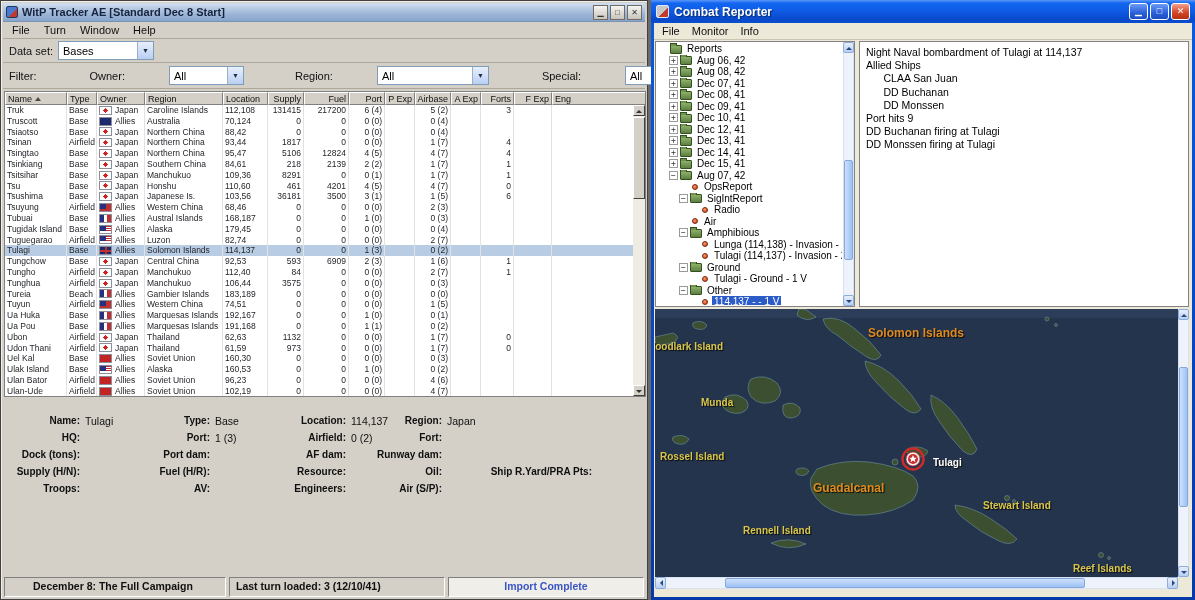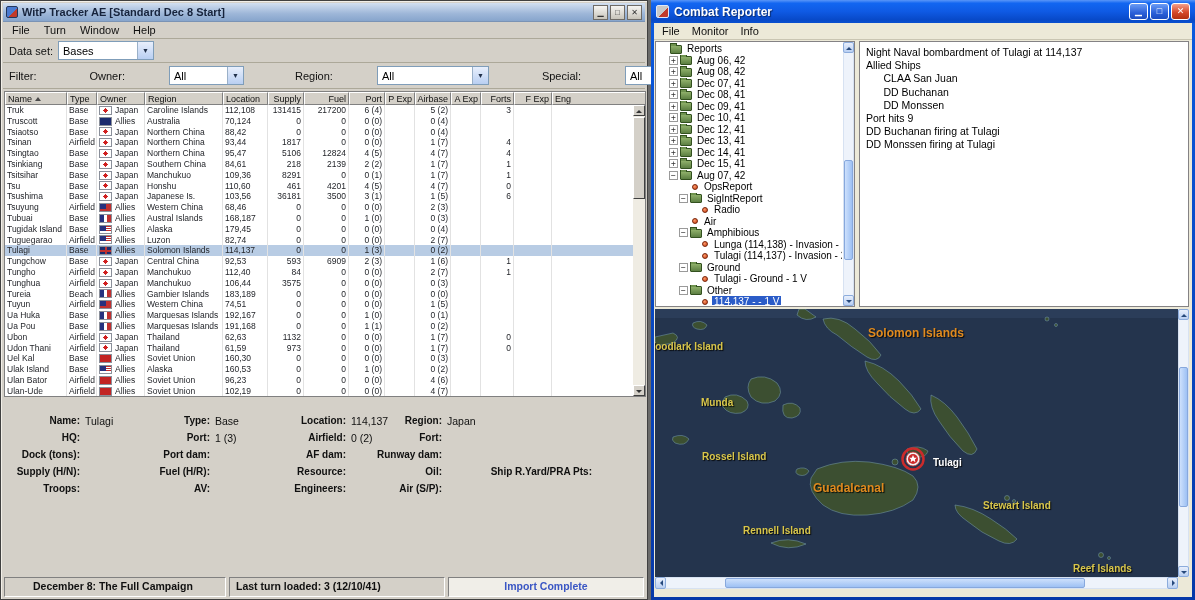--- a/index.html
+++ b/index.html
@@ -1044,21 +1044,21 @@
             <circle r="10.5" fill="none" stroke="#cc2b2b" stroke-width="2.5"></circle>
             <circle r="7" fill="#f2f2f2" stroke="#cc2b2b" stroke-width="0.8"></circle>
             <circle r="5" fill="#cc2b2b"></circle>
             <path d="M0,-4 L1.18,-1.24 L3.8,-1.24 L1.9,0.47 L2.35,3.24 L0,1.6 L-2.35,3.24 L-1.9,0.47 L-3.8,-1.24 L-1.18,-1.24 Z" fill="#ffffff"></path>
           </g>
         </svg>
         <div id="map-labels">
             <span class="map-label" style="left: -9px; top: 32px; color: rgb(217, 198, 74);">Woodlark Island</span>
             <span class="map-label lg" style="left: 213px; top: 17px; color: rgb(224, 138, 30);">Solomon Islands</span>
             <span class="map-label" style="left: 46px; top: 88px; color: rgb(217, 198, 74);">Munda</span>
-            <span class="map-label" style="left: 5px; top: 142px; color: rgb(217, 198, 74); margin-left: 42px;">Rossel Island</span>
+            <span class="map-label" style="left: 5px; top: 142px; color: rgb(217, 198, 74);">Rossel Island</span>
             <span class="map-label" style="left: 278px; top: 148px; color: rgb(255, 255, 255);">Tulagi</span>
             <span class="map-label lg" style="left: 158px; top: 172px; color: rgb(224, 138, 30);">Guadalcanal</span>
             <span class="map-label" style="left: 328px; top: 191px; color: rgb(217, 198, 74);">Stewart Island</span>
             <span class="map-label" style="left: 88px; top: 216px; color: rgb(217, 198, 74);">Rennell Island</span>
             <span class="map-label" style="left: 418px; top: 254px; color: rgb(217, 198, 74);">Reef Islands</span>
           </div>
       </div>
       <div id="map-vscroll" class="xp-scroll-v">
         <div class="xp-arrow a-up"></div>
         <div class="xp-thumb-v" style="top:58px;height:140px;"></div>

